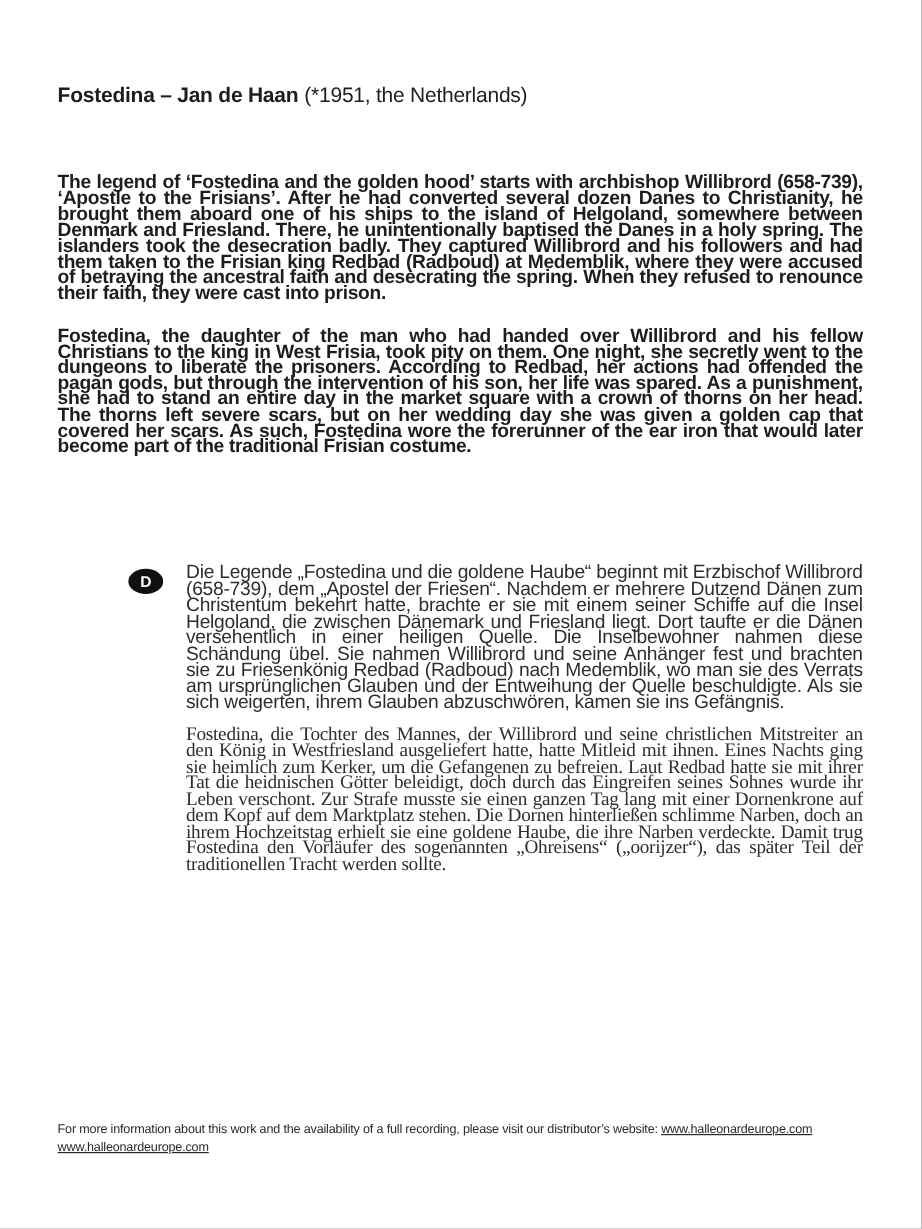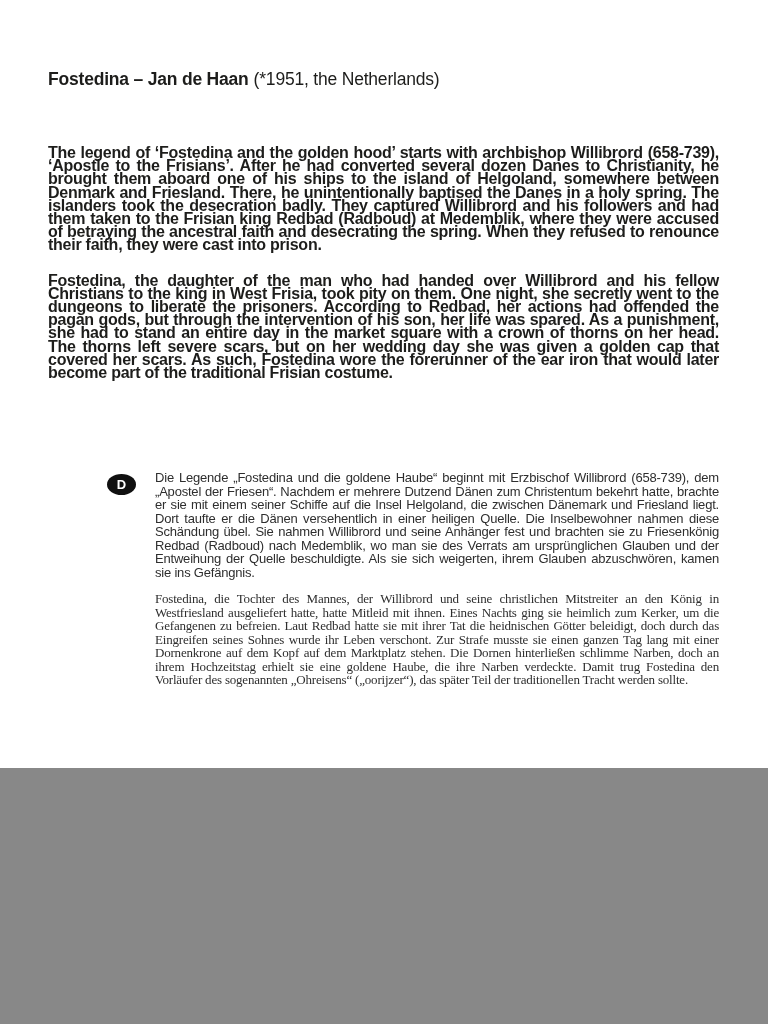--- a/index.html
+++ b/index.html
@@ -1,19 +1,19 @@
 <!DOCTYPE html>
 <html><head>
 <meta charset="utf-8">
 <style>
   html, body { margin: 0; padding: 0; background: #888; }
   .page {
     position: relative;
     width: 768px;
-    height: 768px;
+    height: 1024px;
     margin: 0 auto;
     background: #ffffff;
     font-family: "Liberation Sans", sans-serif;
     color: #231f20;
     overflow: hidden;
   }
   .title {
     position: absolute;
     left: 48px;
     top: 57px;
@@ -65,21 +65,21 @@
     align-items: center;
     justify-content: center;
     line-height: 1;
   }
   .de-text {
     margin-left: 19px;
     width: 564px;
   }
   .de-text p {
     margin: 0;
-    font-size: 13px;
+    font-size: 16px;
     line-height: 13.5px;
     font-weight: 400;
     letter-spacing: -0.2px;
     text-align: justify;
     color: #2e2e2e;
   }
   .de-text p + p { margin-top: 13px; font-family: Liberation Serif, serif; }
 
   .footer {
     position: absolute;
@@ -115,16 +115,17 @@
 
   <div class="de-block">
     <div class="lang-badge">D</div>
     <div class="de-text">
       <p>Die Legende „Fostedina und die goldene Haube“ beginnt mit Erzbischof Willibrord (658-739), dem „Apostel der Friesen“. Nachdem er mehrere Dutzend Dänen zum Christentum bekehrt hatte, brachte er sie mit einem seiner Schiffe auf die Insel Helgoland, die zwischen Dänemark und Friesland liegt. Dort taufte er die Dänen versehentlich in einer heiligen Quelle. Die Inselbewohner nahmen diese Schändung übel. Sie nahmen Willibrord und seine Anhänger fest und brachten sie zu Friesenkönig Redbad (Radboud) nach Medemblik, wo man sie des Verrats am ursprünglichen Glauben und der Entweihung der Quelle beschuldigte. Als sie sich weigerten, ihrem Glauben abzuschwören, kamen sie ins Gefängnis.</p>
       <p>Fostedina, die Tochter des Mannes, der Willibrord und seine christlichen Mitstreiter an den König in Westfriesland ausgeliefert hatte, hatte Mitleid mit ihnen. Eines Nachts ging sie heimlich zum Kerker, um die Gefangenen zu befreien. Laut Redbad hatte sie mit ihrer Tat die heidnischen Götter beleidigt, doch durch das Eingreifen seines Sohnes wurde ihr Leben verschont. Zur Strafe musste sie einen ganzen Tag lang mit einer Dornenkrone auf dem Kopf auf dem Marktplatz stehen. Die Dornen hinterließen schlimme Narben, doch an ihrem Hochzeitstag erhielt sie eine goldene Haube, die ihre Narben verdeckte. Damit trug Fostedina den Vorläufer des sogenannten „Ohreisens“ („oorijzer“), das später Teil der traditionellen Tracht werden sollte.</p>
     </div>
   </div>
 
   <div class="footer">
+    <p class="line"><span>For more information about this work and the availability of a full recording, please visit our distributor’s website: </span><a class="link">www.halleonardeurope.com</a></p>
     <p class="line"><a class="link">www.halleonardeurope.com</a></p>
   </div>
 
 </div>
 
 </body></html>

